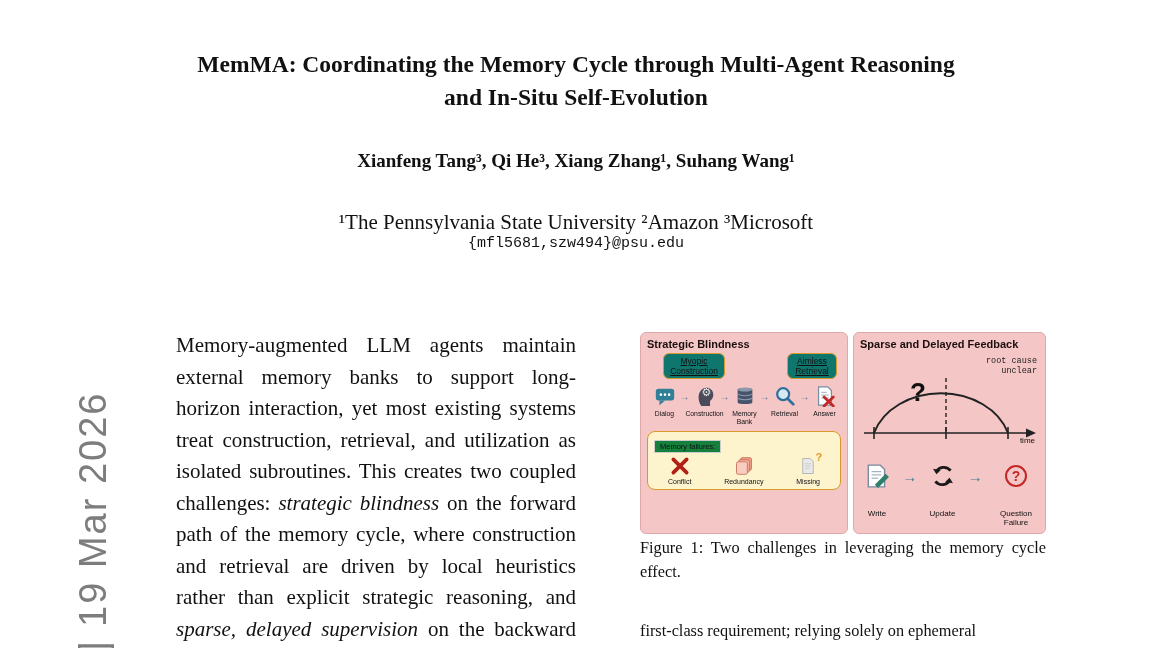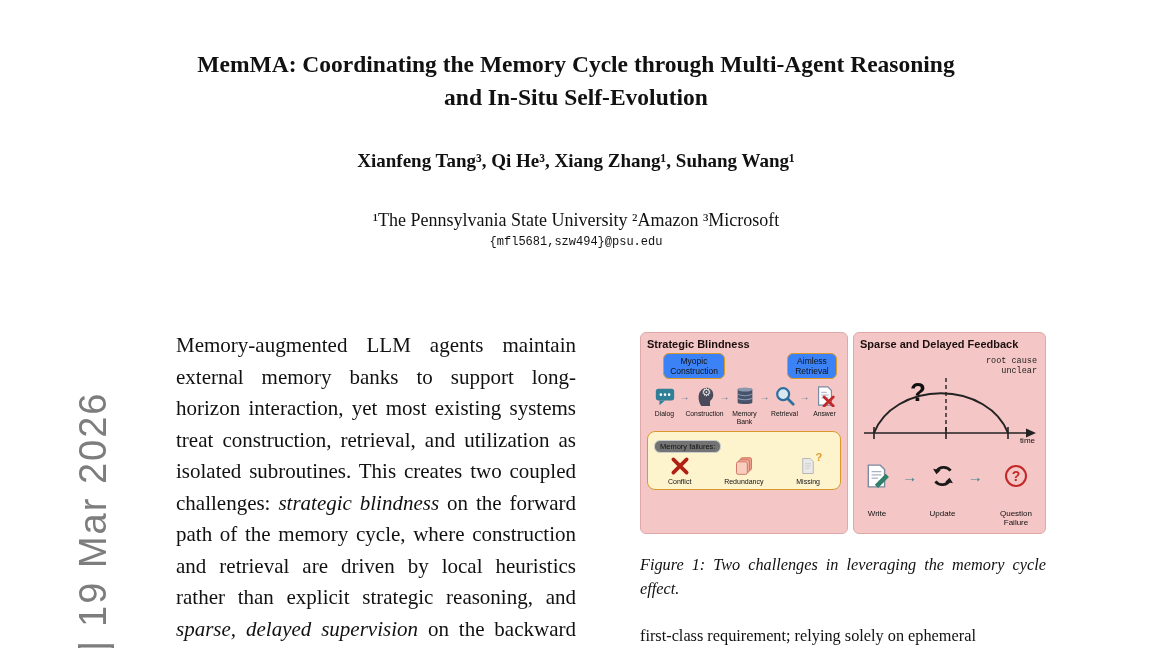--- a/index.html
+++ b/index.html
@@ -15,61 +15,61 @@
     transform:rotate(-90deg); transform-origin:0 0;
     font-family:"Liberation Sans", sans-serif;
     font-size:38px; letter-spacing:2px; color:#7d7d7d; white-space:nowrap;
   }
 
   
   .title { position:absolute; top:48px; left:0; width:100%; text-align:center;
            font-weight:bold; font-size:23.5px; line-height:1.4; }
   .authors { position:absolute; top:146px; left:0; width:100%; text-align:center;
              font-weight:bold; font-size:19px; line-height:1.55; }
-  .affil { position:absolute; top:210px; left:0; width:100%; text-align:center; font-size:18px; }
+  .affil { position:absolute; top:210px; left:0; width:100%; text-align:center; font-size:21px; }
   .email { position:absolute; top:235px; left:0; width:100%; text-align:center;
-           font-family:"Liberation Mono", monospace; font-size:12px; }
+           font-family:"Liberation Mono", monospace; font-size:15px; }
 
   
   .col-left { position:absolute; left:176px; top:330px; width:400px; }
   .abstract-heading { text-align:center; font-weight:bold; font-size:19px; margin-bottom:16px; }
   .abstract-text { font-size:21px; line-height:1.5; text-align:justify; }
   .abstract-text i { font-style:italic; }
 
   
   .col-right { position:absolute; left:640px; top:332px; width:406px; }
   .figure { display:flex; gap:5px; }
   .panel { background:#f5c6c6; border:1px solid #dfa9a9; border-radius:6px; position:relative;
            font-family:"Liberation Sans", sans-serif; }
   .panel-left { width:208px; height:202px; padding:5px 6px; }
   .panel-right { width:193px; height:202px; padding:5px 6px; }
   .fig-title { font-weight:bold; font-size:11px; color:#1c0f0f; }
 
   
   .callouts { display:flex; justify-content:space-between; padding:3px 4px 0 16px; }
-  .callout { background:#3b82f6; border:1.2px solid #d99a2b; border-radius:6px;
-             font-size:8.5px; text-align:center; line-height:1.2; padding:2px 5px; }
+  .callout { background:#0f766e; border:1.2px solid #d99a2b; border-radius:6px;
+             font-size:8.5px; text-align:center; line-height:1.2; padding:2px 5px;text-decoration:underline; }
   .callout.c1 { max-width:62px; }
   .callout.c2 { max-width:50px; }
 
   
   .flow { display:flex; align-items:flex-start; margin-top:5px; padding-left:1px; }
   .step { display:flex; flex-direction:column; align-items:center; width:33px; }
   .step .ic { height:24px; display:flex; align-items:center; justify-content:center; position:relative; }
   .step .lb { font-size:6.8px; text-align:center; line-height:1.1; margin-top:2px; }
   .step .lb.wrap { width:30px; }
   .farrow { width:7px; height:24px; display:flex; align-items:center; justify-content:center;
             font-size:10px; color:#52708c; font-weight:bold; }
 
   .gear-overlay { position:absolute; top:3px; left:8px; color:#e4e4e4; font-size:11px; line-height:1; }
 
   
   .failures { margin-top:6px; background:#fdf3cd; border:1.2px solid #d99a2b; border-radius:8px;
               padding:3px 8px 4px; }
-  .failures-title { display:inline-block; background:#737373; border:1px solid #cccccc; border-radius:6px;
+  .failures-title { display:inline-block; background:#15803d; border:1px solid #cccccc; border-radius:1px;
                     font-size:7.5px; padding:1px 5px; margin-left:-2px; }
   .failure-row { display:flex; justify-content:space-between; padding:2px 12px 0; }
   .fcol { display:flex; flex-direction:column; align-items:center; }
   .fcol .ic { height:22px; display:flex; align-items:center; justify-content:center; position:relative; }
   .fcol .lb { font-size:7px; margin-top:1px; }
   .missing-q { position:absolute; top:-4px; right:-5px; color:#e09b2d; font-weight:bold; font-size:11px; }
 
   
   .note { position:absolute; top:24px; right:8px; width:56px; font-size:8.5px;
           text-align:right; line-height:1.15; color:#222;font-family:Liberation Mono, monospace; }
@@ -81,23 +81,23 @@
   .rstep { display:flex; flex-direction:column; align-items:center; }
   .rstep .ic { height:30px; display:flex; align-items:center; justify-content:center; }
   .rstep .lb { font-size:8px; text-align:center; line-height:1.15; margin-top:18px; }
   .rstep .lb.wrap { width:42px; }
   .rarrow { height:30px; display:flex; align-items:center; font-size:15px; font-weight:bold; color:#3f7d8e; }
 
   .qf-circle { width:22px; height:22px; border:2.2px solid #c42727; border-radius:50%;
                display:flex; align-items:center; justify-content:center; }
   .qf-circle span { color:#c42727; font-weight:bold; font-size:14px; }
 
-  .caption { margin-top:19px; font-size:16.3px; line-height:1.45; text-align:justify;
-             font-family:"Liberation Serif", serif;font-style:italic; }
-  .body-next { margin-top:26px; font-size:16.3px; font-family:"Liberation Serif", serif; }
+  .caption { margin-top:2px; font-size:16.3px; line-height:1.45; text-align:justify;
+             font-family:"Liberation Serif", serif; }
+  .body-next { margin-top:38px; font-size:16.3px; font-family:"Liberation Serif", serif; }
 </style>
 </head>
 <body>
 
 <div class="watermark">] 19 Mar 2026</div>
 
 <div class="title">
   <div>MemMA: Coordinating the Memory Cycle through Multi-Agent Reasoning</div>
   <div>and In-Situ Self-Evolution</div>
 </div>

